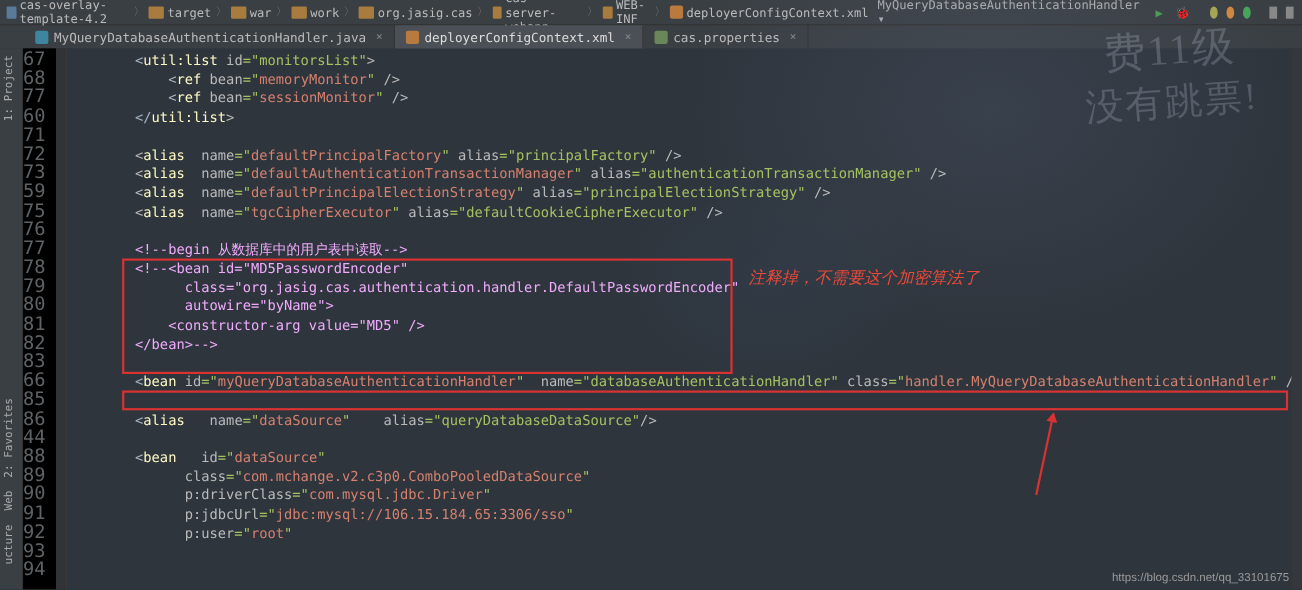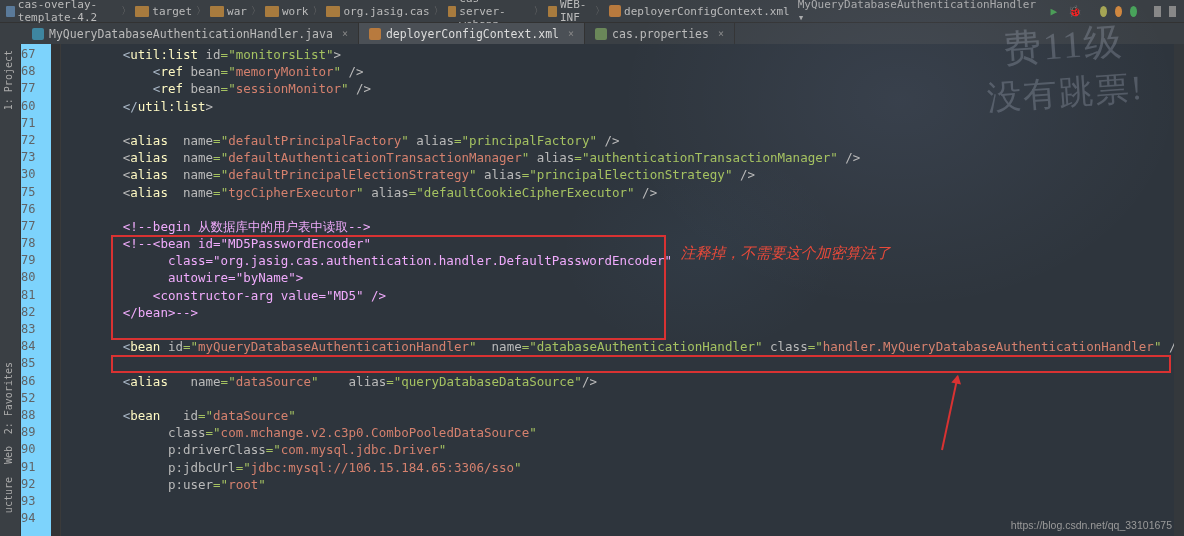--- a/index.html
+++ b/index.html
@@ -74,23 +74,23 @@
   cursor: pointer;
 }
 
 
 .editor-wrap {
   position: absolute; left: 21px; right: 0; top: 44px; bottom: 0;
   display: flex;
 }
 .gutter {
   width: 40px;
-  background: #7dd3fc;
+  background: #000000;
   color: #606366;
-  font-size: 12px;
+  font-size: 17px;
   text-align: left;
   padding-right: 10px;
   line-height: 17.2px;
   padding-top: 2px;
 }
 .margin { width: 14px; background: #313335; border-right: 1px solid #3a3a3a; }
 .code {
   flex: 1;
   padding-left: 2px;
   line-height: 17.2px;
@@ -240,34 +240,34 @@
 
 <div class="editor-wrap">
   <div class="gutter" id="gutter">
       <div class="line">67</div>
       <div class="line">68</div>
       <div class="line">77</div>
       <div class="line">60</div>
       <div class="line">71</div>
       <div class="line">72</div>
       <div class="line">73</div>
-      <div class="line">30</div>
+      <div class="line">59</div>
       <div class="line">75</div>
       <div class="line">76</div>
       <div class="line">77</div>
       <div class="line">78</div>
       <div class="line">79</div>
       <div class="line">80</div>
       <div class="line">81</div>
       <div class="line">82</div>
       <div class="line">83</div>
-      <div class="line">84</div>
+      <div class="line">66</div>
       <div class="line">85</div>
       <div class="line">86</div>
-      <div class="line">52</div>
+      <div class="line">44</div>
       <div class="line">88</div>
       <div class="line">89</div>
       <div class="line">90</div>
       <div class="line">91</div>
       <div class="line">92</div>
       <div class="line">93</div>
       <div class="line">94</div>
     </div>
   <div class="margin"></div>
   <div class="code" id="code"><div class="line">        &lt;<span class="tag">util:list</span> <span class="attr">id</span><span class="op">=</span><span class="val">"monitorsList"</span><span class="attr">&gt;</span></div><div class="line">            &lt;<span class="tag">ref</span> <span class="attr">bean</span><span class="op">=</span><span class="val">"</span><span class="pink">memoryMonitor</span><span class="val">"</span><span class="attr"> /&gt;</span></div><div class="line">            &lt;<span class="tag">ref</span> <span class="attr">bean</span><span class="op">=</span><span class="val">"</span><span class="pink">sessionMonitor</span><span class="val">"</span><span class="attr"> /&gt;</span></div><div class="line">        &lt;/<span class="tag">util:list</span><span class="attr">&gt;</span></div><div class="line"> </div><div class="line"><span class="attr">        &lt;</span><span class="tag">alias</span>  <span class="attr">name</span><span class="op">=</span><span class="val">"</span><span class="pink">defaultPrincipalFactory</span><span class="val">"</span> <span class="attr">alias</span><span class="op">=</span><span class="val">"principalFactory"</span><span class="attr"> /&gt;</span></div><div class="line"><span class="attr">        &lt;</span><span class="tag">alias</span>  <span class="attr">name</span><span class="op">=</span><span class="val">"</span><span class="pink">defaultAuthenticationTransactionManager</span><span class="val">"</span> <span class="attr">alias</span><span class="op">=</span><span class="val">"authenticationTransactionManager"</span><span class="attr"> /&gt;</span></div><div class="line"><span class="attr">        &lt;</span><span class="tag">alias</span>  <span class="attr">name</span><span class="op">=</span><span class="val">"</span><span class="pink">defaultPrincipalElectionStrategy</span><span class="val">"</span> <span class="attr">alias</span><span class="op">=</span><span class="val">"principalElectionStrategy"</span><span class="attr"> /&gt;</span></div><div class="line"><span class="attr">        &lt;</span><span class="tag">alias</span>  <span class="attr">name</span><span class="op">=</span><span class="val">"</span><span class="pink">tgcCipherExecutor</span><span class="val">"</span> <span class="attr">alias</span><span class="op">=</span><span class="val">"defaultCookieCipherExecutor"</span><span class="attr"> /&gt;</span></div><div class="line"> </div><div class="line"><span class="cmt">        &lt;!--begin 从数据库中的用户表中读取--&gt;</span></div><div class="line"><span class="cmt">        &lt;!--&lt;bean id="MD5PasswordEncoder"</span></div><div class="line"><span class="cmt">              class="org.jasig.cas.authentication.handler.DefaultPasswordEncoder"</span></div><div class="line"><span class="cmt">              autowire="byName"&gt;</span></div><div class="line"><span class="cmt">            &lt;constructor-arg value="MD5" /&gt;</span></div><div class="line"><span class="cmt">        &lt;/bean&gt;--&gt;</span></div><div class="line"> </div><div class="line">        &lt;<span class="tag">bean</span> <span class="attr">id</span><span class="op">=</span><span class="val">"</span><span class="pink">myQueryDatabaseAuthenticationHandler</span><span class="val">"</span>  <span class="attr">name</span><span class="op">=</span><span class="val">"databaseAuthenticationHandler"</span> <span class="attr">class</span><span class="op">=</span><span class="val">"</span><span class="pink">handler.MyQueryDatabaseAuthenticationHandler</span><span class="val">"</span><span class="attr"> /&gt;</span></div><div class="line"> </div><div class="line">        &lt;<span class="tag">alias</span>   <span class="attr">name</span><span class="op">=</span><span class="val">"</span><span class="pink">dataSource</span><span class="val">"</span>    <span class="attr">alias</span><span class="op">=</span><span class="val">"queryDatabaseDataSource"</span><span class="attr">/&gt;</span></div><div class="line"> </div><div class="line">        &lt;<span class="tag">bean</span>   <span class="attr">id</span><span class="op">=</span><span class="val">"</span><span class="pink">dataSource</span><span class="val">"</span></div><div class="line">              <span class="attr">class</span><span class="op">=</span><span class="val">"</span><span class="pink">com.mchange.v2.c3p0.ComboPooledDataSource</span><span class="val">"</span></div><div class="line">              <span class="attr">p:driverClass</span><span class="op">=</span><span class="val">"</span><span class="pink">com.mysql.jdbc.Driver</span><span class="val">"</span></div><div class="line">              <span class="attr">p:jdbcUrl</span><span class="op">=</span><span class="val">"</span><span class="pink">jdbc:mysql://106.15.184.65:3306/sso</span><span class="val">"</span></div><div class="line">              <span class="attr">p:user</span><span class="op">=</span><span class="val">"</span><span class="pink">root</span><span class="val">"</span></div>

